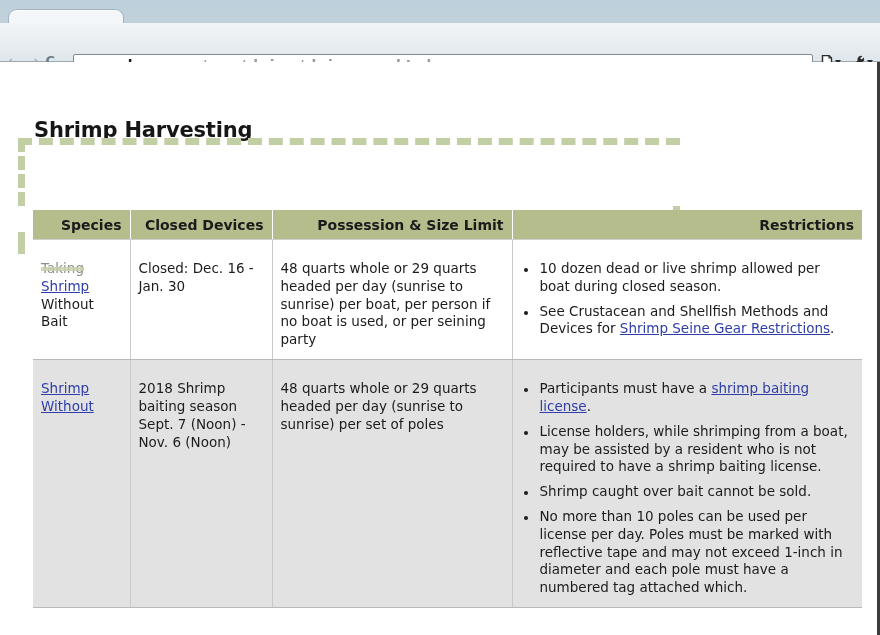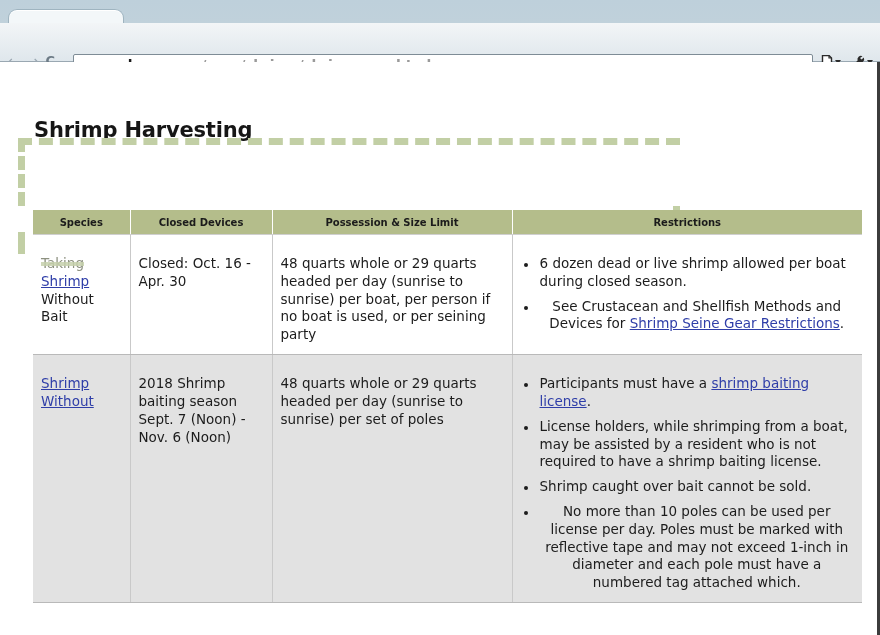--- a/index.html
+++ b/index.html
@@ -96,22 +96,22 @@
   #regs-table {
     position: absolute; left: 33px; top: 148px;
     width: 829px;
     border-collapse: collapse;
     table-layout: fixed;
     font-size: 13.5px;
     color: #1c1c1c;
   }
   #regs-table th {
     background: #b4bd8b;
-    text-align: center;
-    font-size: 10px;
+    text-align: right;
+    font-size: 14px;
     font-weight: bold;
     color: #1b1b1b;
     padding: 7px 8px 6px 8px;
     border-right: 1px solid #ffffff;
     border-bottom: 1px solid #cfcfcf;
     white-space: nowrap;
     margin-left: 37px;
   }
   #regs-table th:last-child { border-right: none; }
   #regs-table td {
@@ -132,21 +132,21 @@
 
   a.doc-link {
     color: #2f3ea8;
     text-decoration: underline;
   }
   ul.restrict-list {
     margin: 0; padding: 0 0 0 17px;
     list-style: disc;
   }
   ul.restrict-list li { margin: 0 0 7px 0; padding-left: 2px; }
-  ul.restrict-list li:last-child { margin-bottom: 0; text-align: center; }
+  ul.restrict-list li:last-child { margin-bottom: 0; }
   ul.restrict-list li::marker { font-size: 12px; }
 
   
   .fade-strike {
     position: relative;
     color: #8d9180;
   }
   .fade-strike::after {
     content: "";
     position: absolute; left: 0; right: 0; top: 46%;
@@ -235,29 +235,29 @@
     </thead>
     <tbody>
 
       <tr class="row-odd">
         <td>
           <span class="fade-strike">Taking</span><br>
           <a class="doc-link" href="#">Shrimp</a><br>
           <span>Without Bait</span>
         </td>
         <td>
-          <span>Closed: Oct. 16 - Apr. 30</span>
+          <span>Closed: Dec. 16 - Jan. 30</span>
         </td>
         <td>
           <span>48 quarts whole or 29 quarts headed per day (sunrise to sunrise) per boat, per person if no boat is used, or per seining party</span>
         </td>
         <td>
           <ul class="restrict-list">
             <li>
-              <span>6 dozen dead or live shrimp allowed per boat during closed season.</span>
+              <span>10 dozen dead or live shrimp allowed per boat during closed season.</span>
             </li>
             <li>
               <span>See Crustacean and Shellfish Methods and Devices for </span><a class="doc-link" href="#">Shrimp Seine Gear Restrictions</a><span>.</span>
             </li>
           </ul>
         </td>
       </tr>
 
       <tr class="row-even">
         <td>

